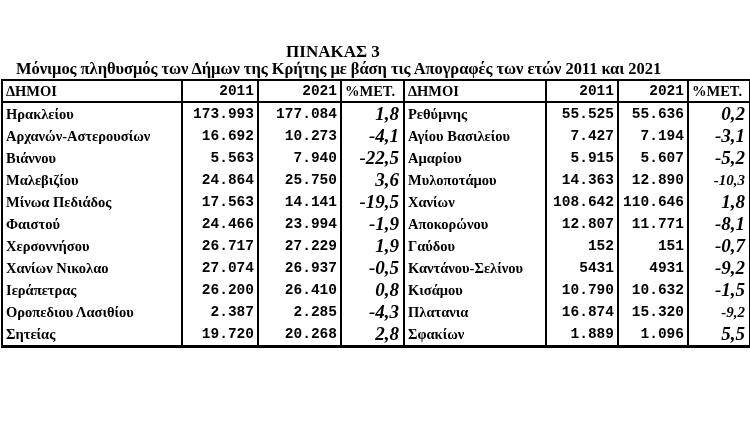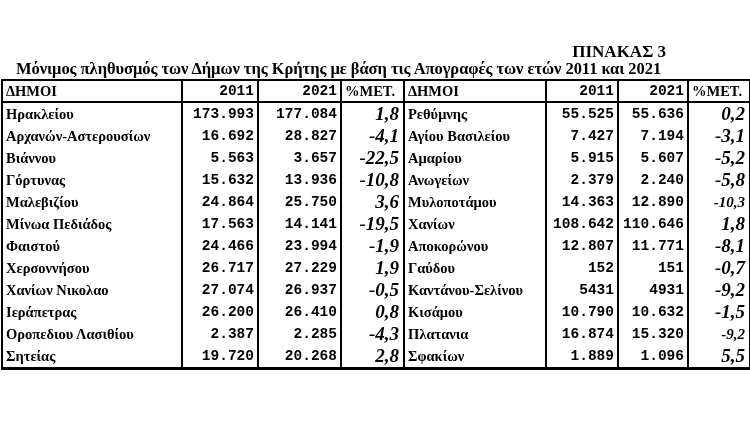--- a/index.html
+++ b/index.html
@@ -13,21 +13,21 @@
       position: relative;
       overflow: hidden;
       font-family: "Liberation Serif", "DejaVu Serif", serif;
       color: #000;
     }
     .title {
       position: absolute;
       left: 0;
       width: 666px;
       top: 42px;
-      text-align: right;
+      text-align: center;
       font-weight: bold;
       font-size: 17px;
       line-height: 20px;
     }
     .subtitle {
       position: absolute;
       left: 16px;
       top: 59px;
       font-weight: bold;
       font-size: 16.5px;
@@ -113,46 +113,36 @@
         <td class="num">177.084</td>
         <td class="pct">1,8</td>
         <td class="left">Ρεθύμνης</td>
         <td class="num">55.525</td>
         <td class="num">55.636</td>
         <td class="pct">0,2</td>
       </tr>
       <tr>
         <td class="left">Αρχανών-Αστερουσίων</td>
         <td class="num">16.692</td>
-        <td class="num">28.827</td>
+        <td class="num">10.273</td>
         <td class="pct">-4,1</td>
         <td class="left">Αγίου Βασιλείου</td>
         <td class="num">7.427</td>
         <td class="num">7.194</td>
         <td class="pct">-3,1</td>
       </tr>
       <tr>
         <td class="left">Βιάννου</td>
         <td class="num">5.563</td>
-        <td class="num">3.657</td>
+        <td class="num">7.940</td>
         <td class="pct">-22,5</td>
         <td class="left">Αμαρίου</td>
         <td class="num">5.915</td>
         <td class="num">5.607</td>
         <td class="pct">-5,2</td>
-      </tr>
-      <tr>
-        <td class="left">Γόρτυνας</td>
-        <td class="num">15.632</td>
-        <td class="num">13.936</td>
-        <td class="pct">-10,8</td>
-        <td class="left">Ανωγείων</td>
-        <td class="num">2.379</td>
-        <td class="num">2.240</td>
-        <td class="pct">-5,8</td>
       </tr>
       <tr>
         <td class="left">Μαλεβιζίου</td>
         <td class="num">24.864</td>
         <td class="num">25.750</td>
         <td class="pct">3,6</td>
         <td class="left">Μυλοποτάμου</td>
         <td class="num">14.363</td>
         <td class="num">12.890</td>
         <td class="pct small">-10,3</td>

